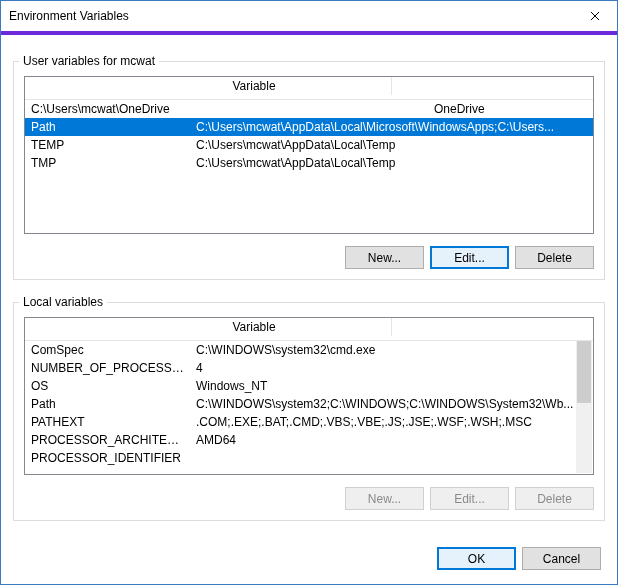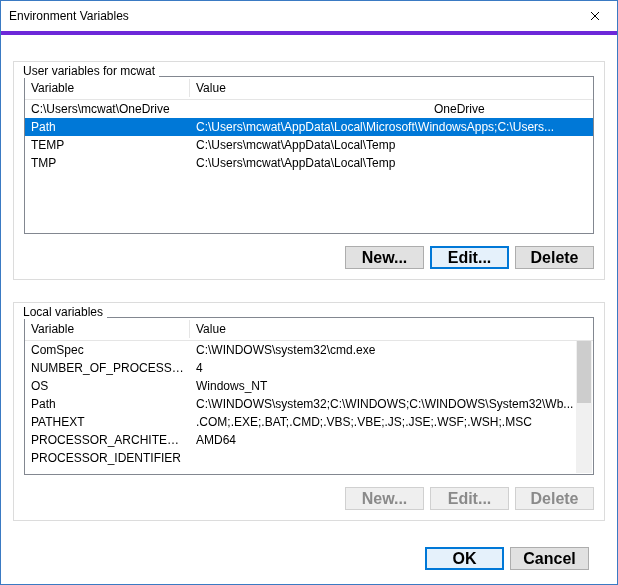--- a/index.html
+++ b/index.html
@@ -44,21 +44,21 @@
     display: flex;
     flex-direction: column;
   }
 
   .group-label {
     font-size: 12px;
     margin-bottom: 0;
     margin-left: 6px;
     background: #fff;
     position: relative;
-    top: 17px;
+    top: 7px;
     padding: 0 4px;
     display: inline-block;
     z-index: 2;
   }
   .group-box {
     border: 1px solid #dcdcdc;
     padding: 14px 10px 10px 10px;
     margin-top: 0;
   }
 
@@ -70,20 +70,21 @@
     overflow: hidden;
     position: relative;
   }
   .list-header {
     display: flex;
     height: 22px;
     align-items: center;
     border-bottom: 1px solid #e5e5e5;
     background: #fff;
     font-weight: normal;
+    flex-direction: column;
   }
   .list-col {
     padding: 2px 6px;
     box-sizing: border-box;
     overflow: hidden;
     white-space: nowrap;
     text-overflow: ellipsis;
   }
   .col-variable { width: 165px; border-right: 1px solid #e5e5e5; }
   .col-value    { flex: 1; }
@@ -124,44 +125,43 @@
     justify-content: flex-end;
     gap: 6px;
     margin-top: 12px;
   }
   .btn {
     min-width: 79px;
     height: 23px;
     border: 1px solid #adadad;
     background: #e1e1e1;
     font-family: inherit;
-    font-size: 16px;
+    font-size: 12px;
     padding: 0 12px;
     display: inline-flex;
     align-items: center;
     justify-content: center;
     cursor: default;
-    font-weight: bold;
   }
   .btn.focus {
     border: 1px solid #0078d7;
     background: #e5f1fb;
     box-shadow: inset 0 0 0 1px #0078d7;
   }
   .btn.disabled {
     color: #8a8a8a;
     border-color: #d0d0d0;
     background: #efefef;
   }
 
   .dialog-buttons {
     display: flex;
     justify-content: flex-end;
     gap: 6px;
-    padding: 8px 28px 14px 12px;
+    padding: 8px 16px 14px 12px;
   }
 
   .spacer { height: 8px; }
 </style>
 </head>
 <body>
 
 <div class="window">
 
   <div class="titlebar">

